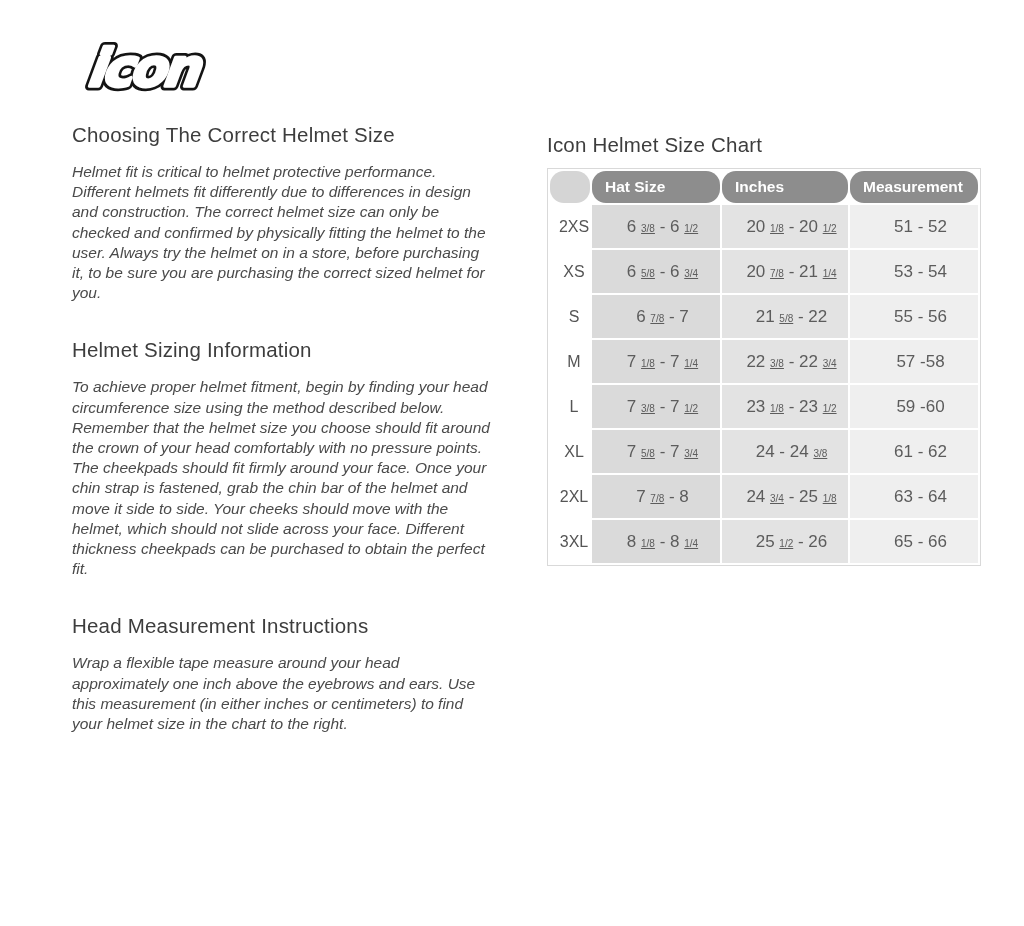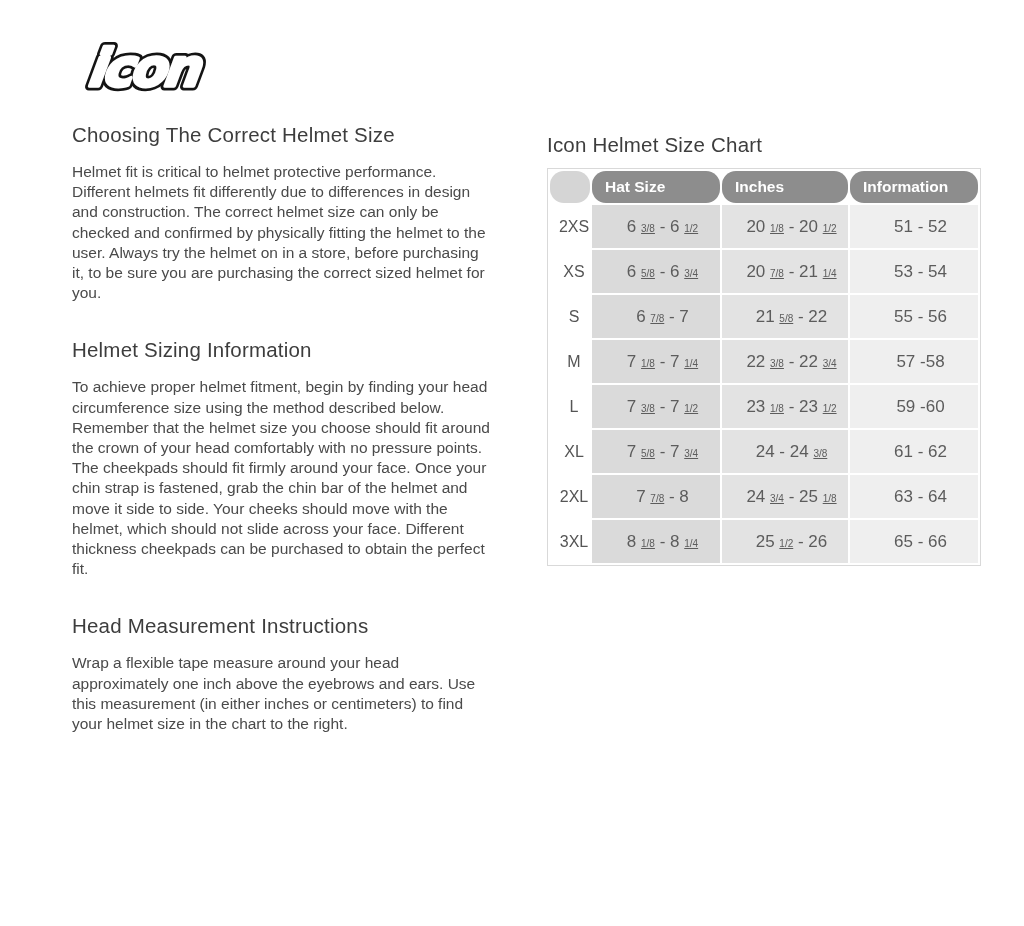--- a/index.html
+++ b/index.html
@@ -26,21 +26,21 @@
   .logo{position:absolute;left:66px;top:30px;width:220px;height:70px;}
   .left-col{position:absolute;left:72px;top:122px;width:420px;}
   .right-col{position:absolute;left:530px;top:132px;width:436px;margin-left:17px;}
   h2{
     margin:0;font-size:20.5px;line-height:26px;font-weight:400;
     color:var(--heading-color);letter-spacing:0.2px;
   }
   .section{margin:0;}
   .section + .section{margin-top:34px;}
   .section p{
-    margin:14px 0 0 0;font-size:15.5px;line-height:20.2px;color:var(--body-color);
+    margin:14px 0 0 0;font-size:15.5px;line-height:20.2px;color:var(--body-color);font-style:italic;
   }
   .table-wrap{
     margin-top:10px;width:434px;border:1px solid var(--table-border);background:#fff;
   }
   table{
     border-collapse:separate;border-spacing:2px;table-layout:fixed;width:100%;
   }
   th{
     background:var(--table-header-bg);color:var(--table-header-text);
     font-size:15.5px;font-weight:700;text-align:left;height:32px;
@@ -90,21 +90,21 @@
         <col style="width:40px">
           <col style="width:128px">
         <col style="width:126px">
           <col style="width:128px">
       </colgroup>
       <thead>
         <tr>
           <th class="corner"></th>
           <th>Hat Size</th>
           <th>Inches</th>
-          <th>Information</th>
+          <th>Measurement</th>
         </tr>
       </thead>
       <tbody>
           <tr>
             <td class="col-size">2XS</td>
             <td class="col-hat">6 <span class="fr">3/8</span> - 6 <span class="fr">1/2</span></td>
             <td class="col-in">20 <span class="fr">1/8</span> - 20 <span class="fr">1/2</span></td>
             <td class="col-cm">51 - 52</td>
           </tr>
           <tr>

